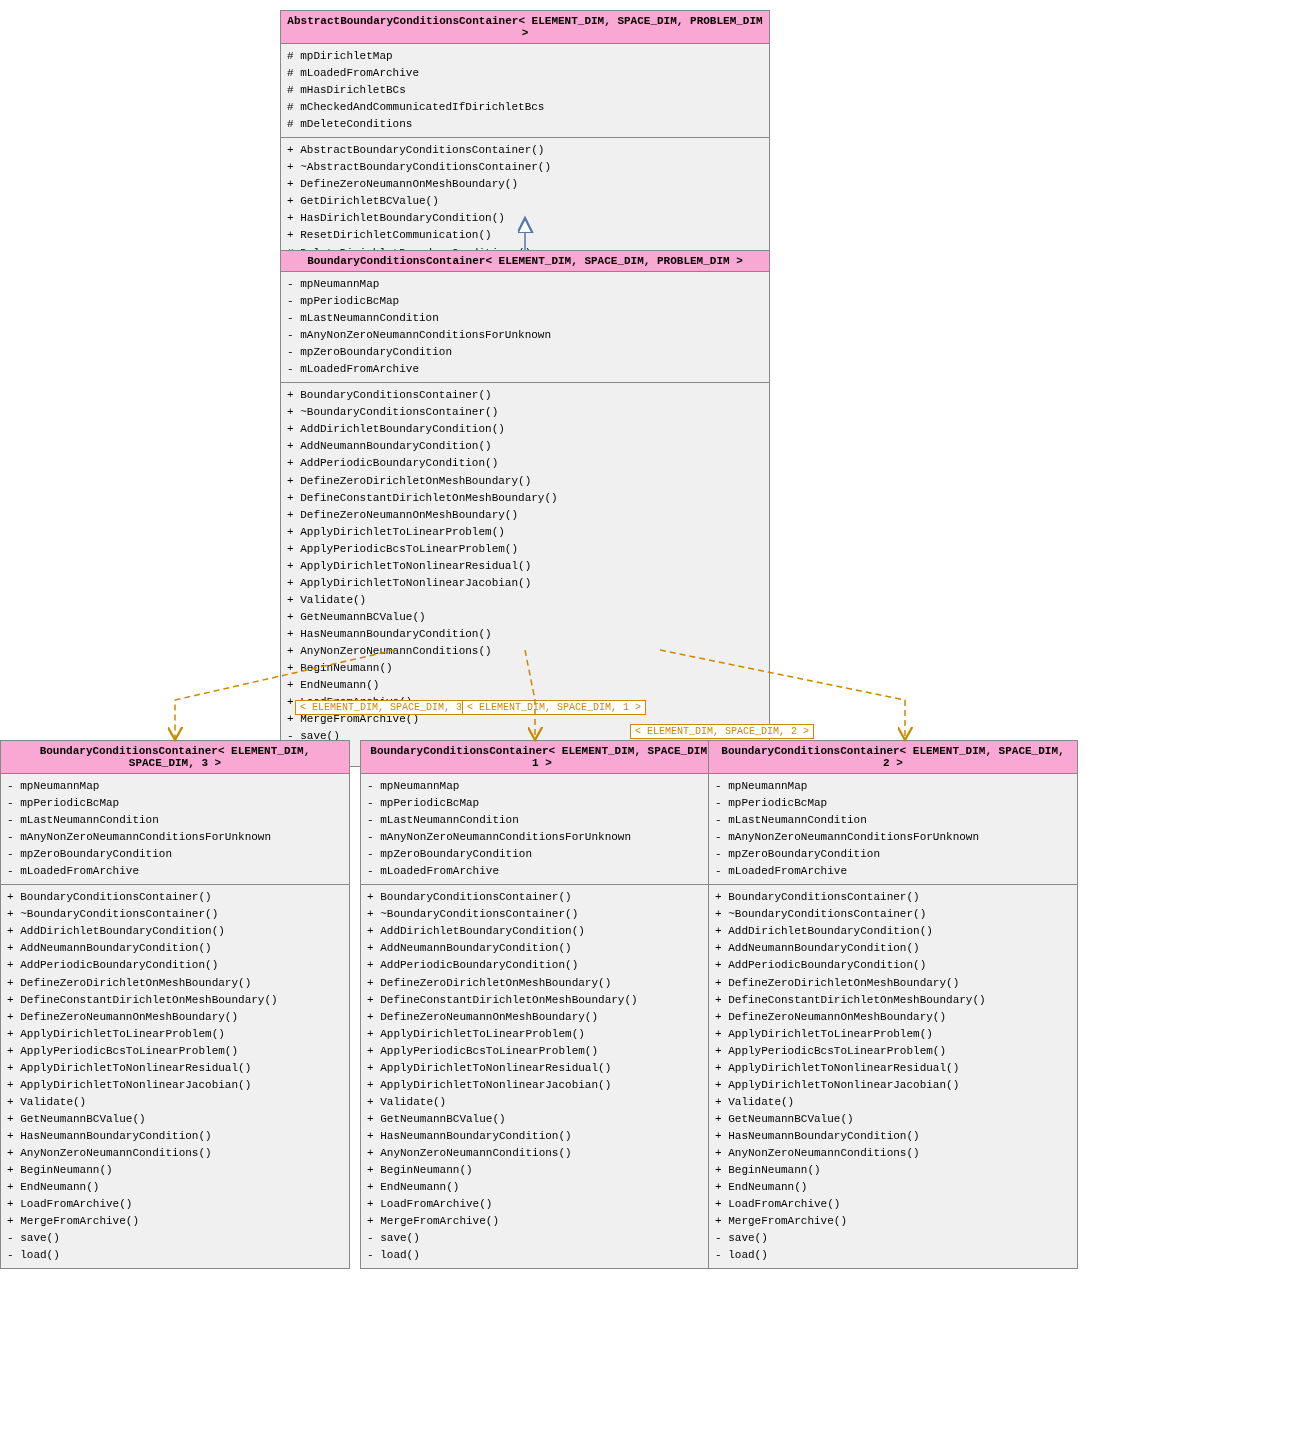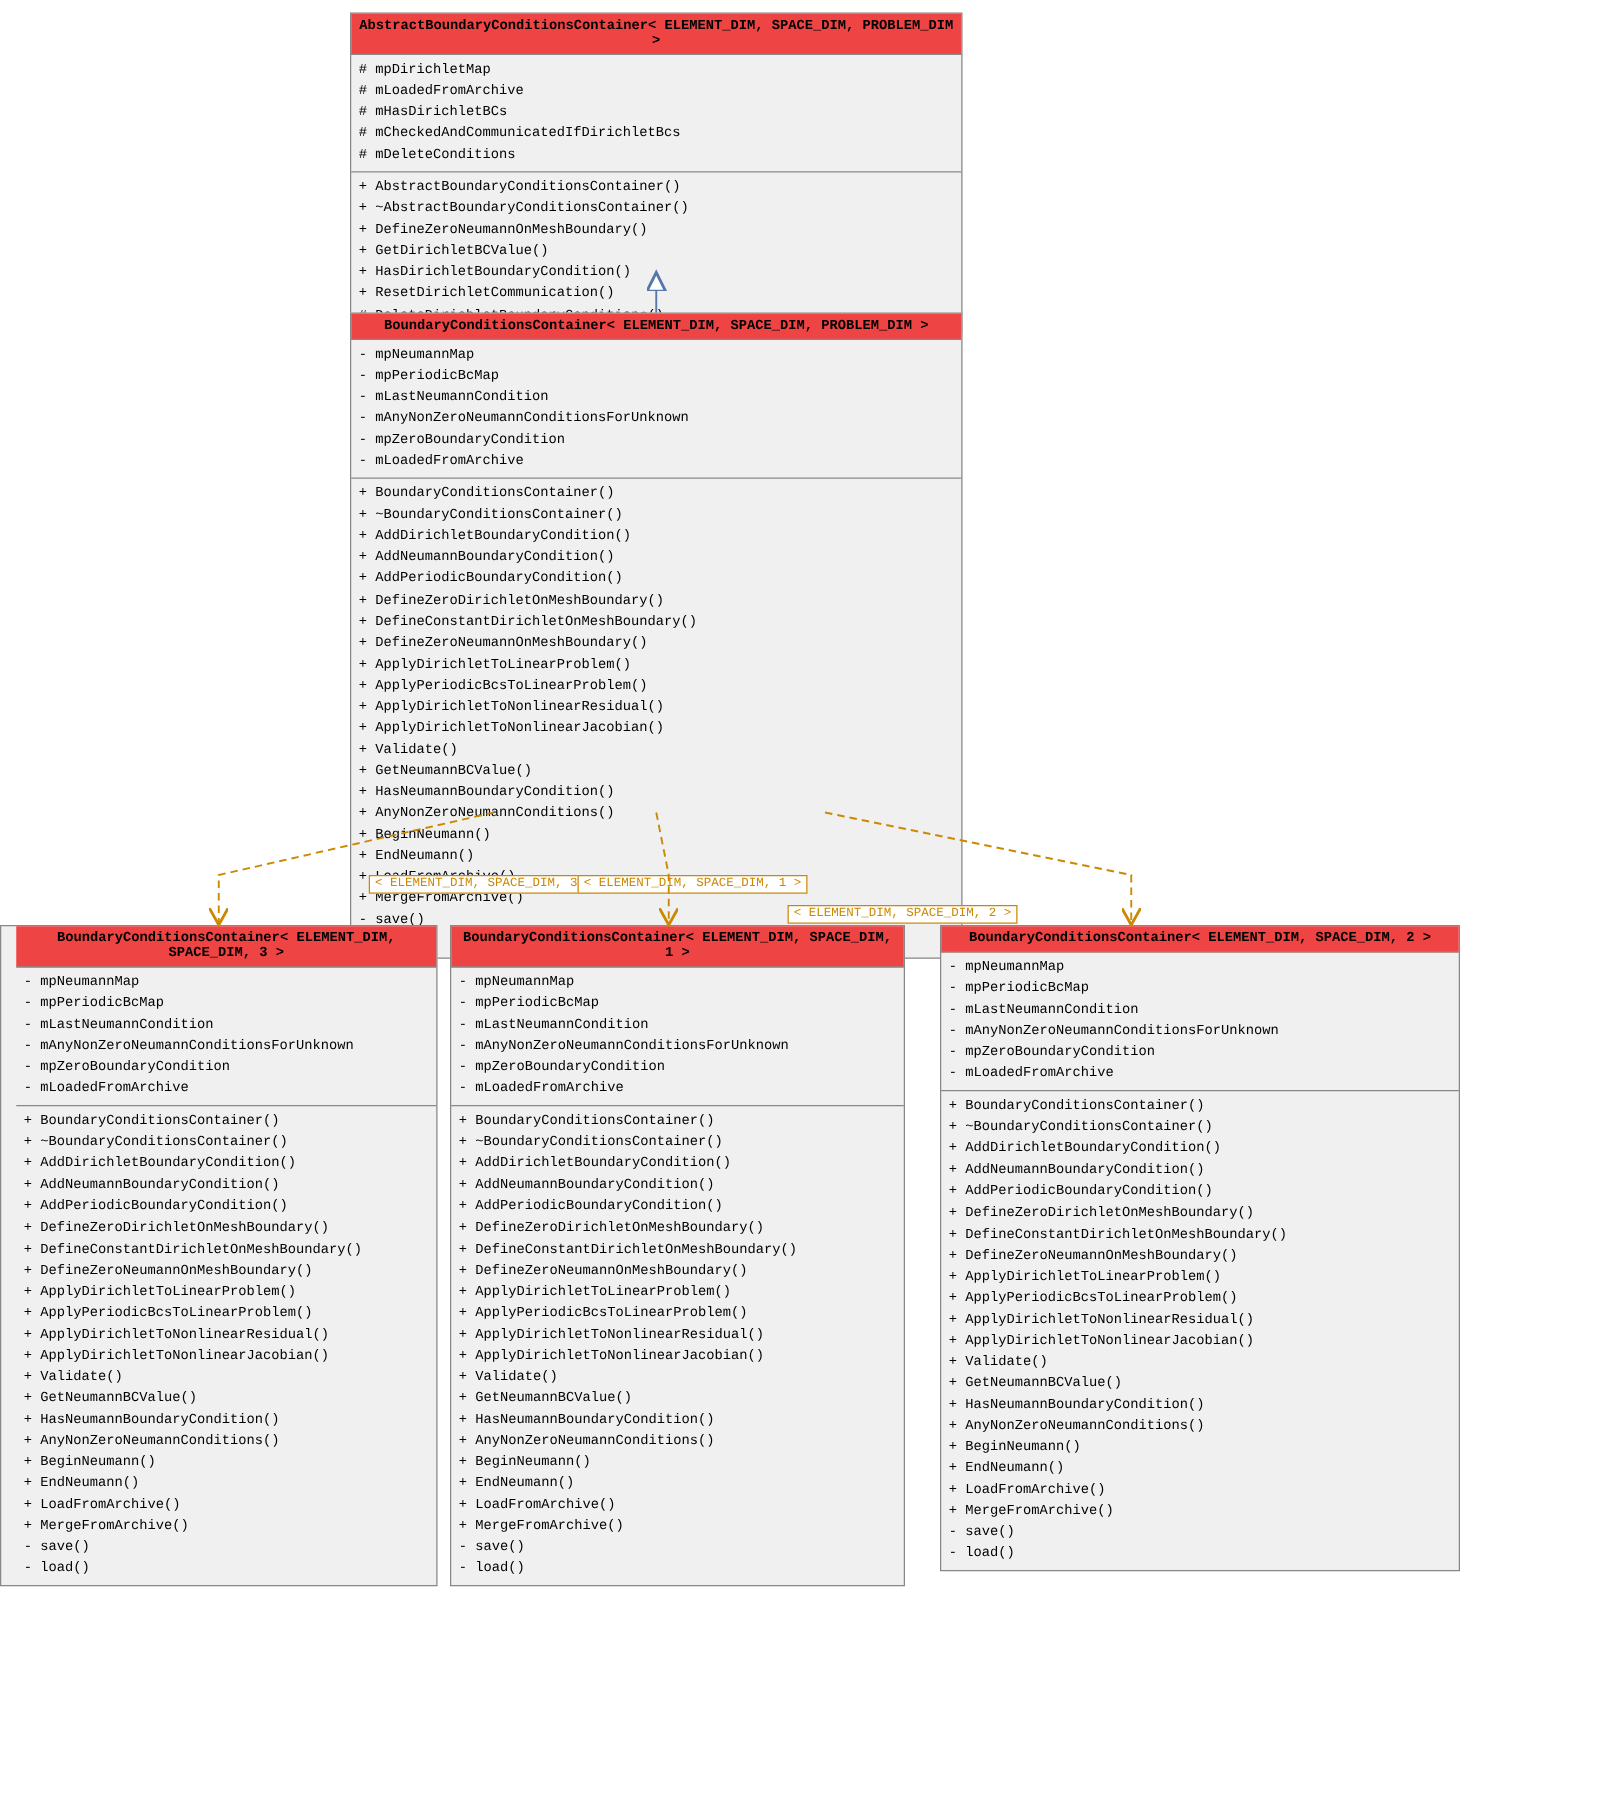--- a/index.html
+++ b/index.html
@@ -21,21 +21,21 @@
     }
 
     .uml-box {
       position: absolute;
       border: 1px solid #888;
       background: #f0f0f0;
       font-size: 11px;
     }
 
     .uml-box-title {
-      background: #ef4444;
+      background: #f9a8d4;
       border-bottom: 1px solid #888;
       padding: 4px 6px;
       font-weight: bold;
       text-align: center;
     }
 
     .uml-box-section {
       border-bottom: 1px solid #888;
       padding: 4px 6px;
       line-height: 1.55;
@@ -139,21 +139,21 @@
       <div>+ BeginNeumann()</div>
       <div>+ EndNeumann()</div>
       <div>+ LoadFromArchive()</div>
       <div>+ MergeFromArchive()</div>
       <div>- save()</div>
       <div>- load()</div>
       <div></div>
     </div>
   </div>
 
-  <div class="uml-box" style="left: 0px; top: 740px; width: 350px; padding-left: 12px;">
+  <div class="uml-box" style="left: 0px; top: 740px; width: 350px;">
     <div class="uml-box-title">BoundaryConditionsContainer&lt; ELEMENT_DIM, SPACE_DIM, 3 &gt;</div>
     <div class="uml-box-section">
       <div>- mpNeumannMap</div>
       <div>- mpPeriodicBcMap</div>
       <div>- mLastNeumannCondition</div>
       <div>- mAnyNonZeroNeumannConditionsForUnknown</div>
       <div>- mpZeroBoundaryCondition</div>
       <div>- mLoadedFromArchive</div>
     </div>
     <div class="uml-box-section">
@@ -213,21 +213,21 @@
       <div>+ BeginNeumann()</div>
       <div>+ EndNeumann()</div>
       <div>+ LoadFromArchive()</div>
       <div>+ MergeFromArchive()</div>
       <div>- save()</div>
       <div>- load()</div>
       <div></div>
     </div>
   </div>
 
-  <div class="uml-box" style="left: 752px; top: 740px; width: 416px;">
+  <div class="uml-box" style="left: 708px; top: 740px; width: 370px;">
     <div class="uml-box-title">BoundaryConditionsContainer&lt; ELEMENT_DIM, SPACE_DIM, 2 &gt;</div>
     <div class="uml-box-section">
       <div>- mpNeumannMap</div>
       <div>- mpPeriodicBcMap</div>
       <div>- mLastNeumannCondition</div>
       <div>- mAnyNonZeroNeumannConditionsForUnknown</div>
       <div>- mpZeroBoundaryCondition</div>
       <div>- mLoadedFromArchive</div>
     </div>
     <div class="uml-box-section">

